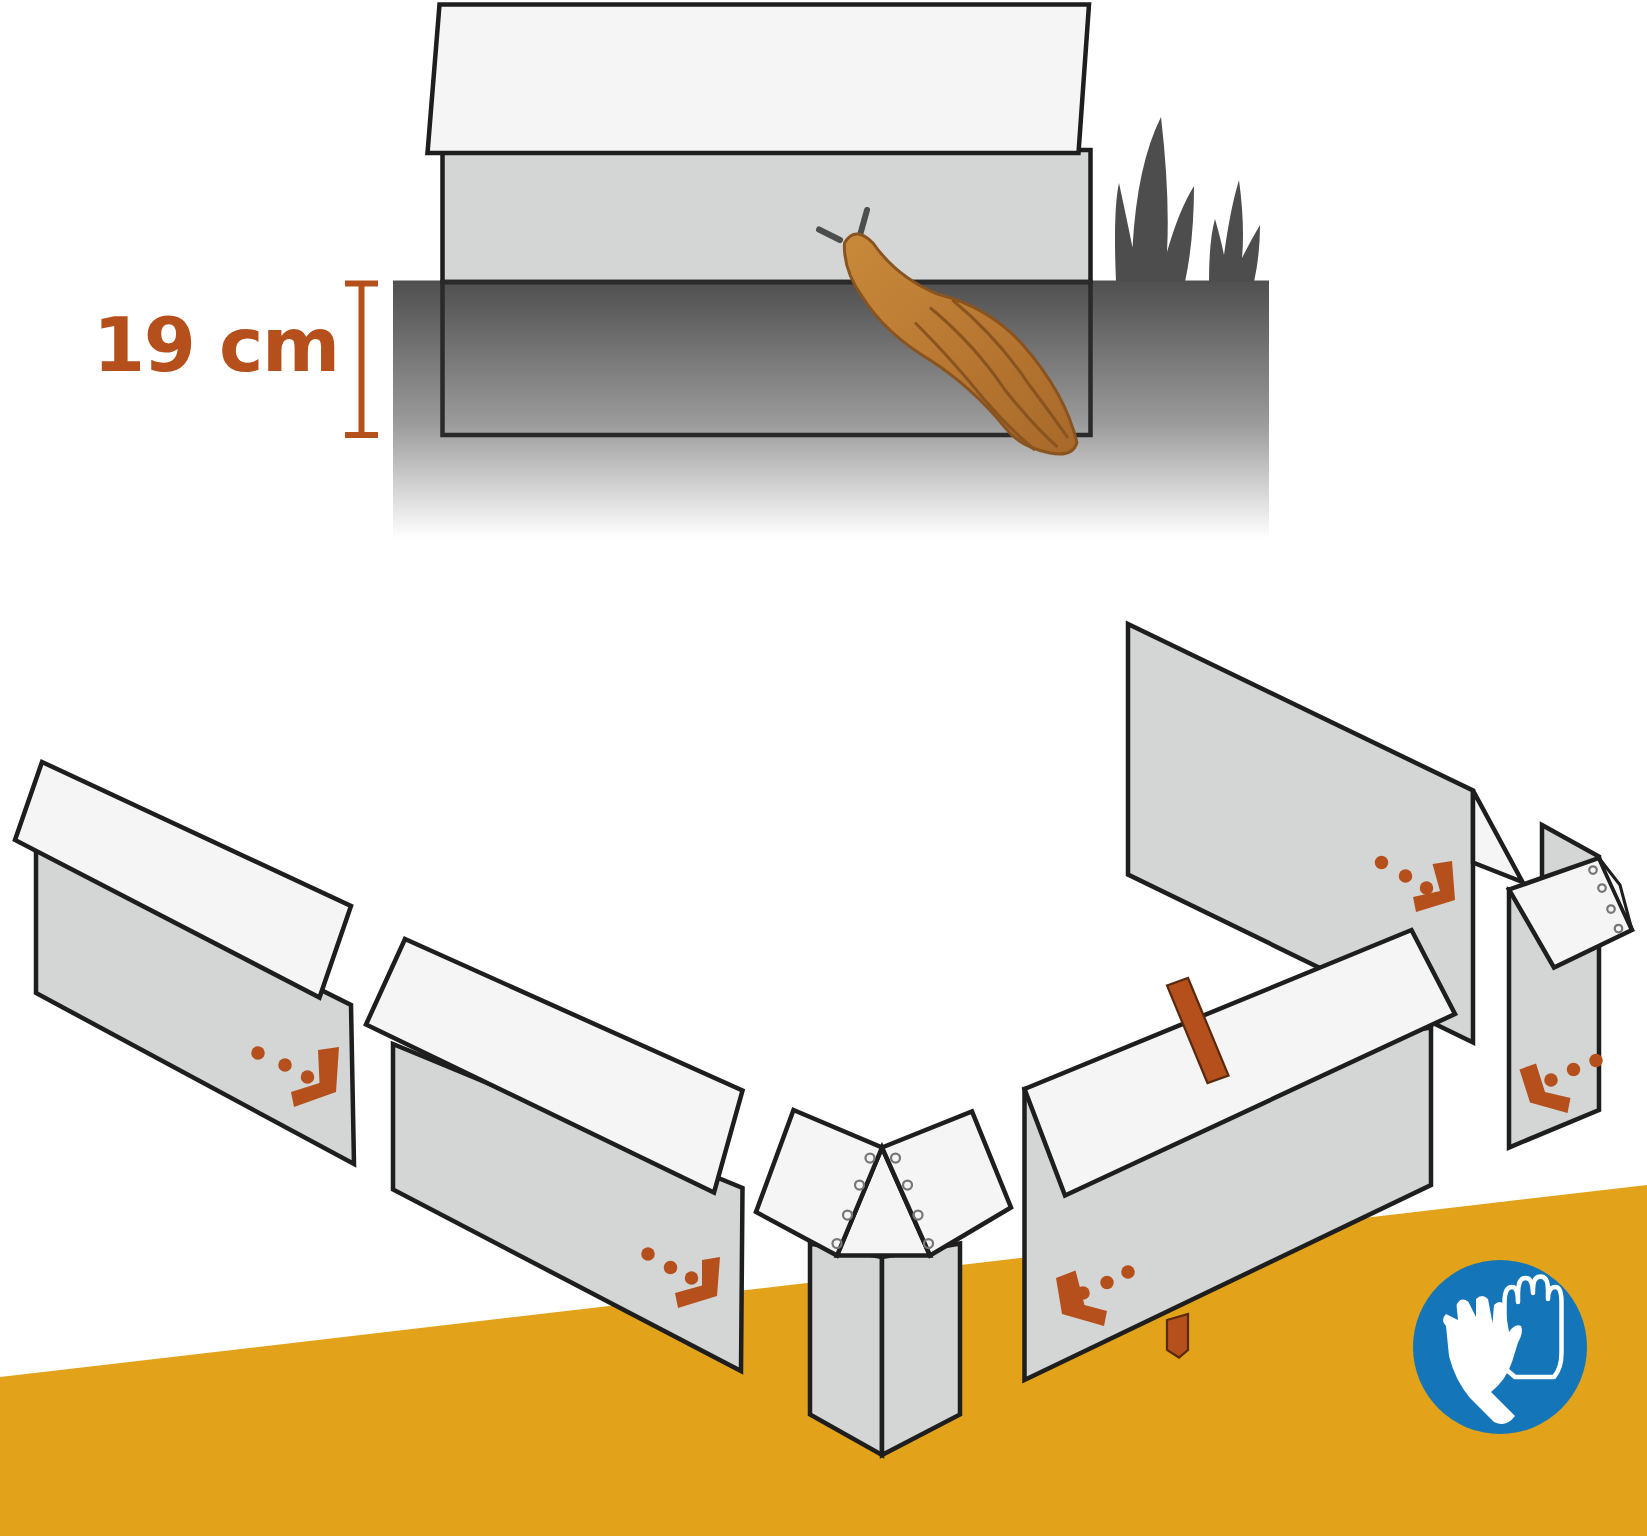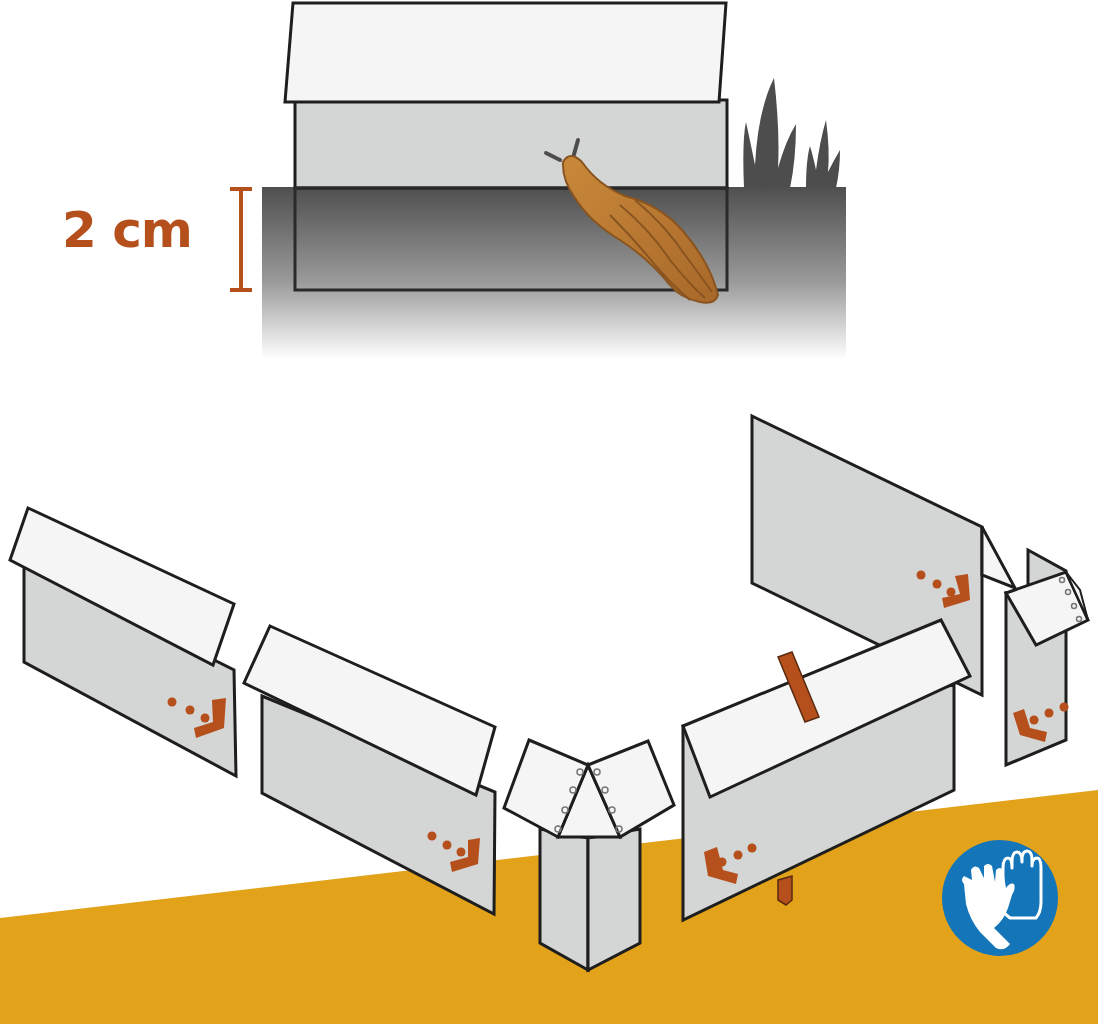--- a/index.html
+++ b/index.html
@@ -148,14 +148,14 @@
       <circle cx="1000" cy="898" r="58" fill="#1475b9"></circle>
       <g fill="none" stroke="#ffffff" stroke-width="3" stroke-linejoin="round">
         <path d="M1003 912 L1003 868 Q1003 858 1008 858 Q1012 858 1012 868 L1012 862 Q1012 852 1017 852 Q1022 852 1022 862 L1022 860 Q1022 851 1027 851 Q1032 851 1032 860 L1032 866 Q1032 858 1037 858 Q1041 858 1041 868 L1041 902 Q1041 912 1036 918 L1010 918 Z"></path>
       </g>
       <g fill="#ffffff">
         <path d="M964 884 Q960 880 964 876 L972 880 L971 870 Q974 864 979 868 L984 878 L984 866 Q988 862 992 866 L995 882 L996 870 Q1000 866 1003 870 L1006 888 Q1010 882 1014 884 Q1016 888 1012 895 L1008 908 Q1004 920 994 928 L1010 944 Q1004 952 996 948 L980 932 Q970 920 966 904 Z"></path>
       </g>
     </g>
   </svg>
 
-  <div class="label-10cm" style="color:#b5501c">2 cm</div>
+  <div class="label-10cm" style="color:#b5501c">19 cm</div>
 </div>
 
 </body></html>

